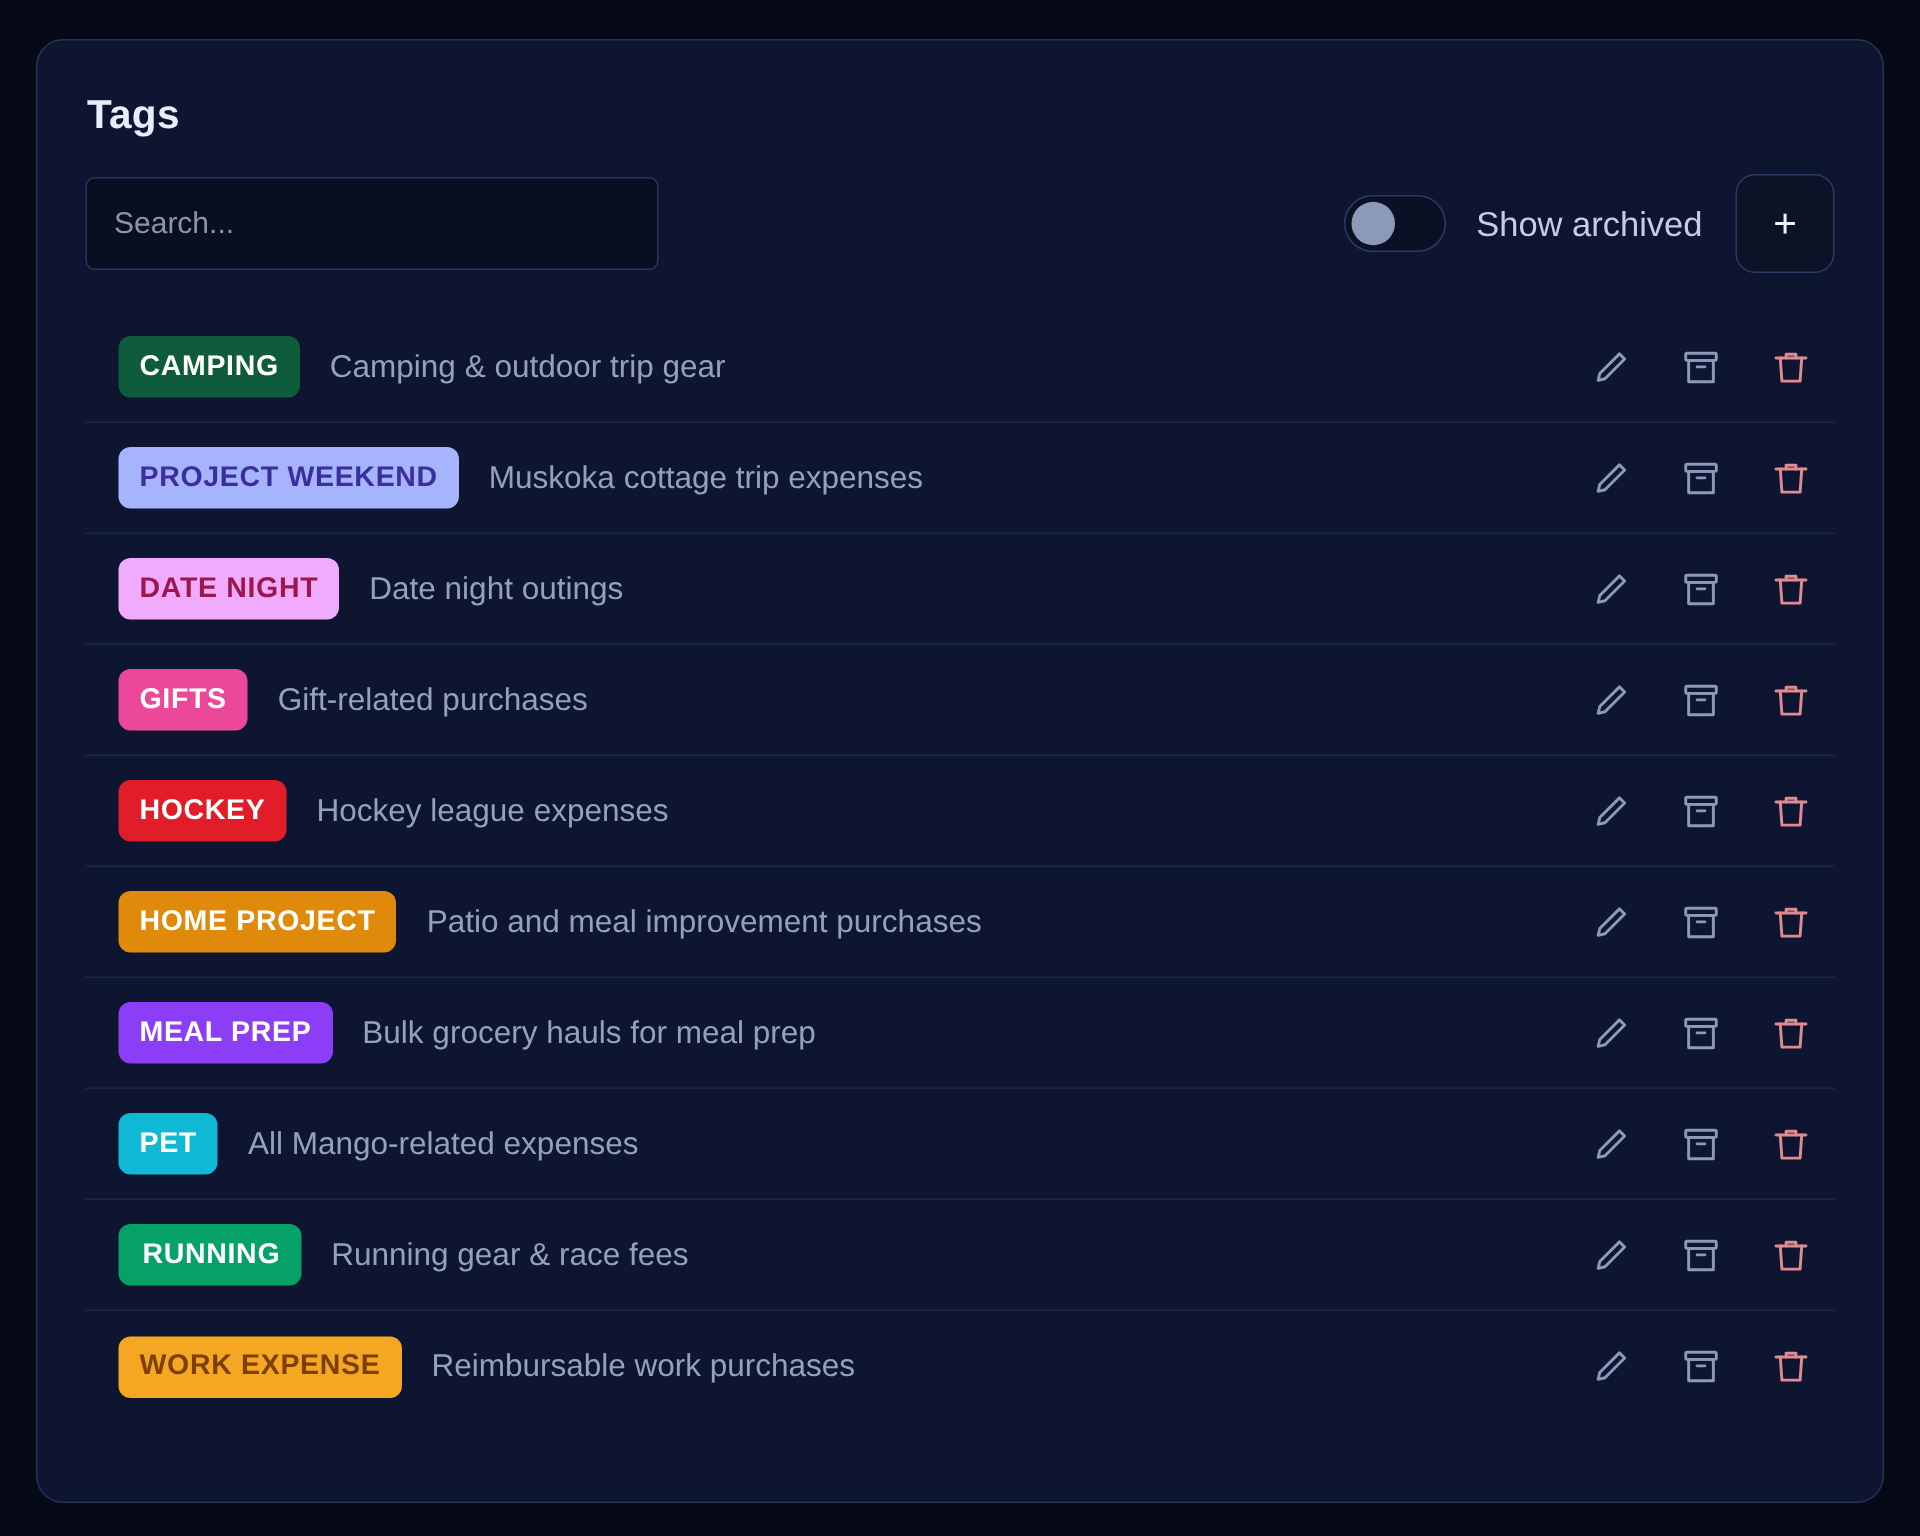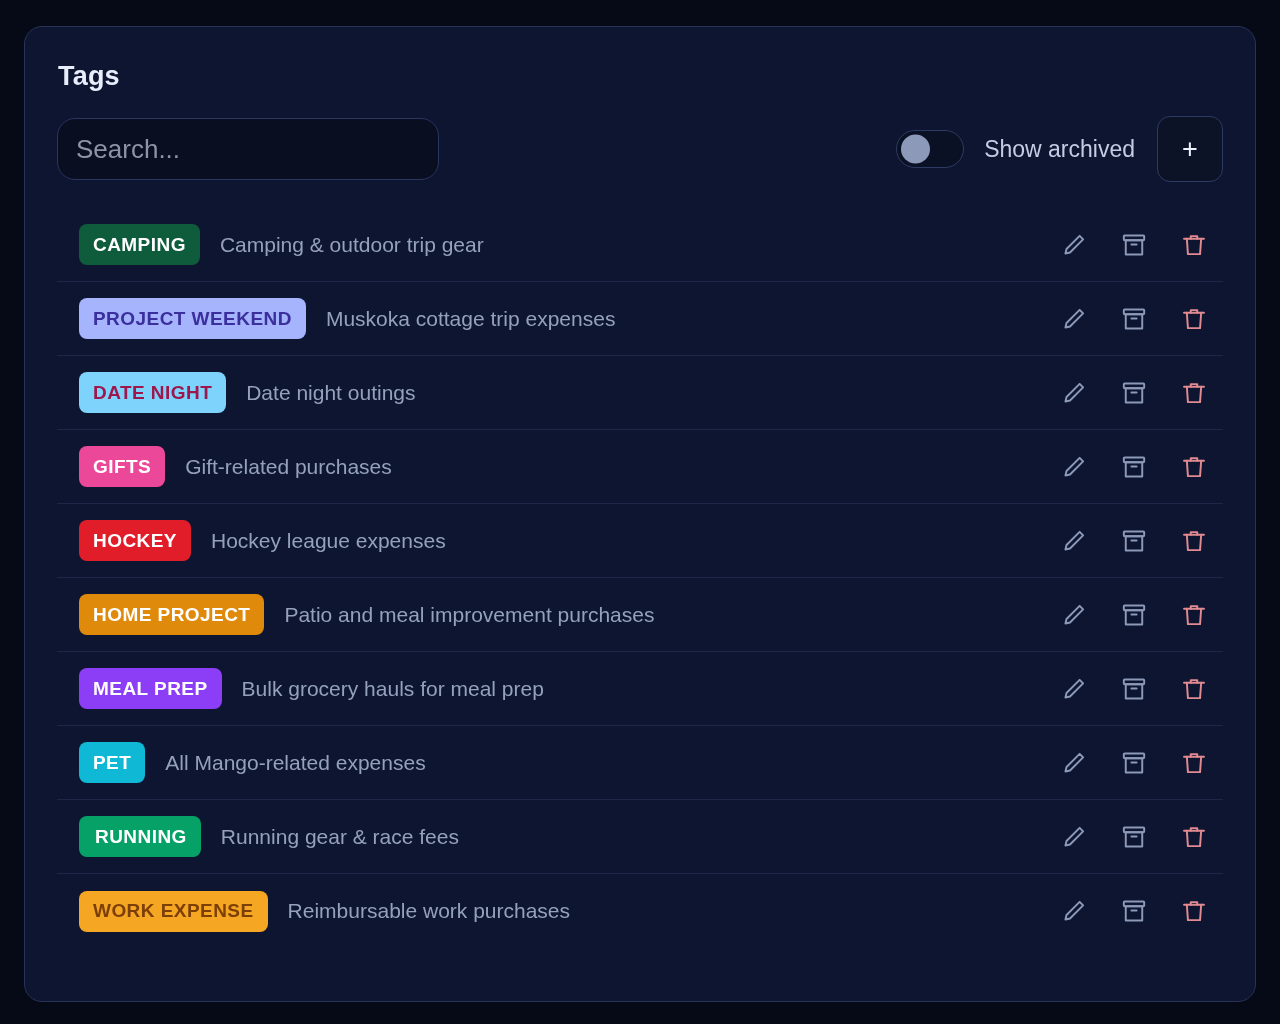--- a/index.html
+++ b/index.html
@@ -44,24 +44,24 @@
     align-items: center;
     margin-bottom: 28px;
     height: 62px;
   }
 
   .search-input {
     width: 382px;
     height: 62px;
     background: #090f20;
     border: 1px solid #2a3560;
-    border-radius: 18px;
+    border-radius: 6px;
     color: #cfd8ee;
     font-family: "Liberation Sans", sans-serif;
-    font-size: 26px;
+    font-size: 20px;
     padding: 0 18px;
     outline: none;
   }
   .search-input::placeholder { color: #8e94a6; }
 
   .toolbar-right {
     margin-left: auto;
     display: flex;
     align-items: center;
     gap: 20px;
@@ -245,21 +245,21 @@
                 <svg width="26" height="26" viewBox="0 0 24 24" fill="none" stroke="#e18a92" stroke-width="1.8" stroke-linecap="round" stroke-linejoin="round">
                   <path d="M2.8 6.2h18.4"></path>
                   <path d="M9 6.2V3.8h6v2.4"></path>
                   <path d="M5.4 6.2l1 14.2h11.2l1-14.2"></path>
                 </svg>
               </span>
             </button>
           </div>
         </div>
         <div class="tag-row">
-          <span class="chip" style="background: #7dd3fc; color: rgb(157, 23, 77);">DATE NIGHT</span>
+          <span class="chip" style="background: #f0abfc; color: rgb(157, 23, 77);">DATE NIGHT</span>
           <span class="tag-desc">Date night outings</span>
           <div class="row-actions">
             <button class="icon-btn">
               <span>
                 <svg width="26" height="26" viewBox="0 0 24 24" fill="none" stroke="#8c99b8" stroke-width="1.8" stroke-linecap="round" stroke-linejoin="round">
                   <path d="M17.2 3.6l3.2 3.2L8.3 18.9l-4.2 1 1-4.2z"></path>
                 </svg>
               </span>
             </button>
             <button class="icon-btn">

